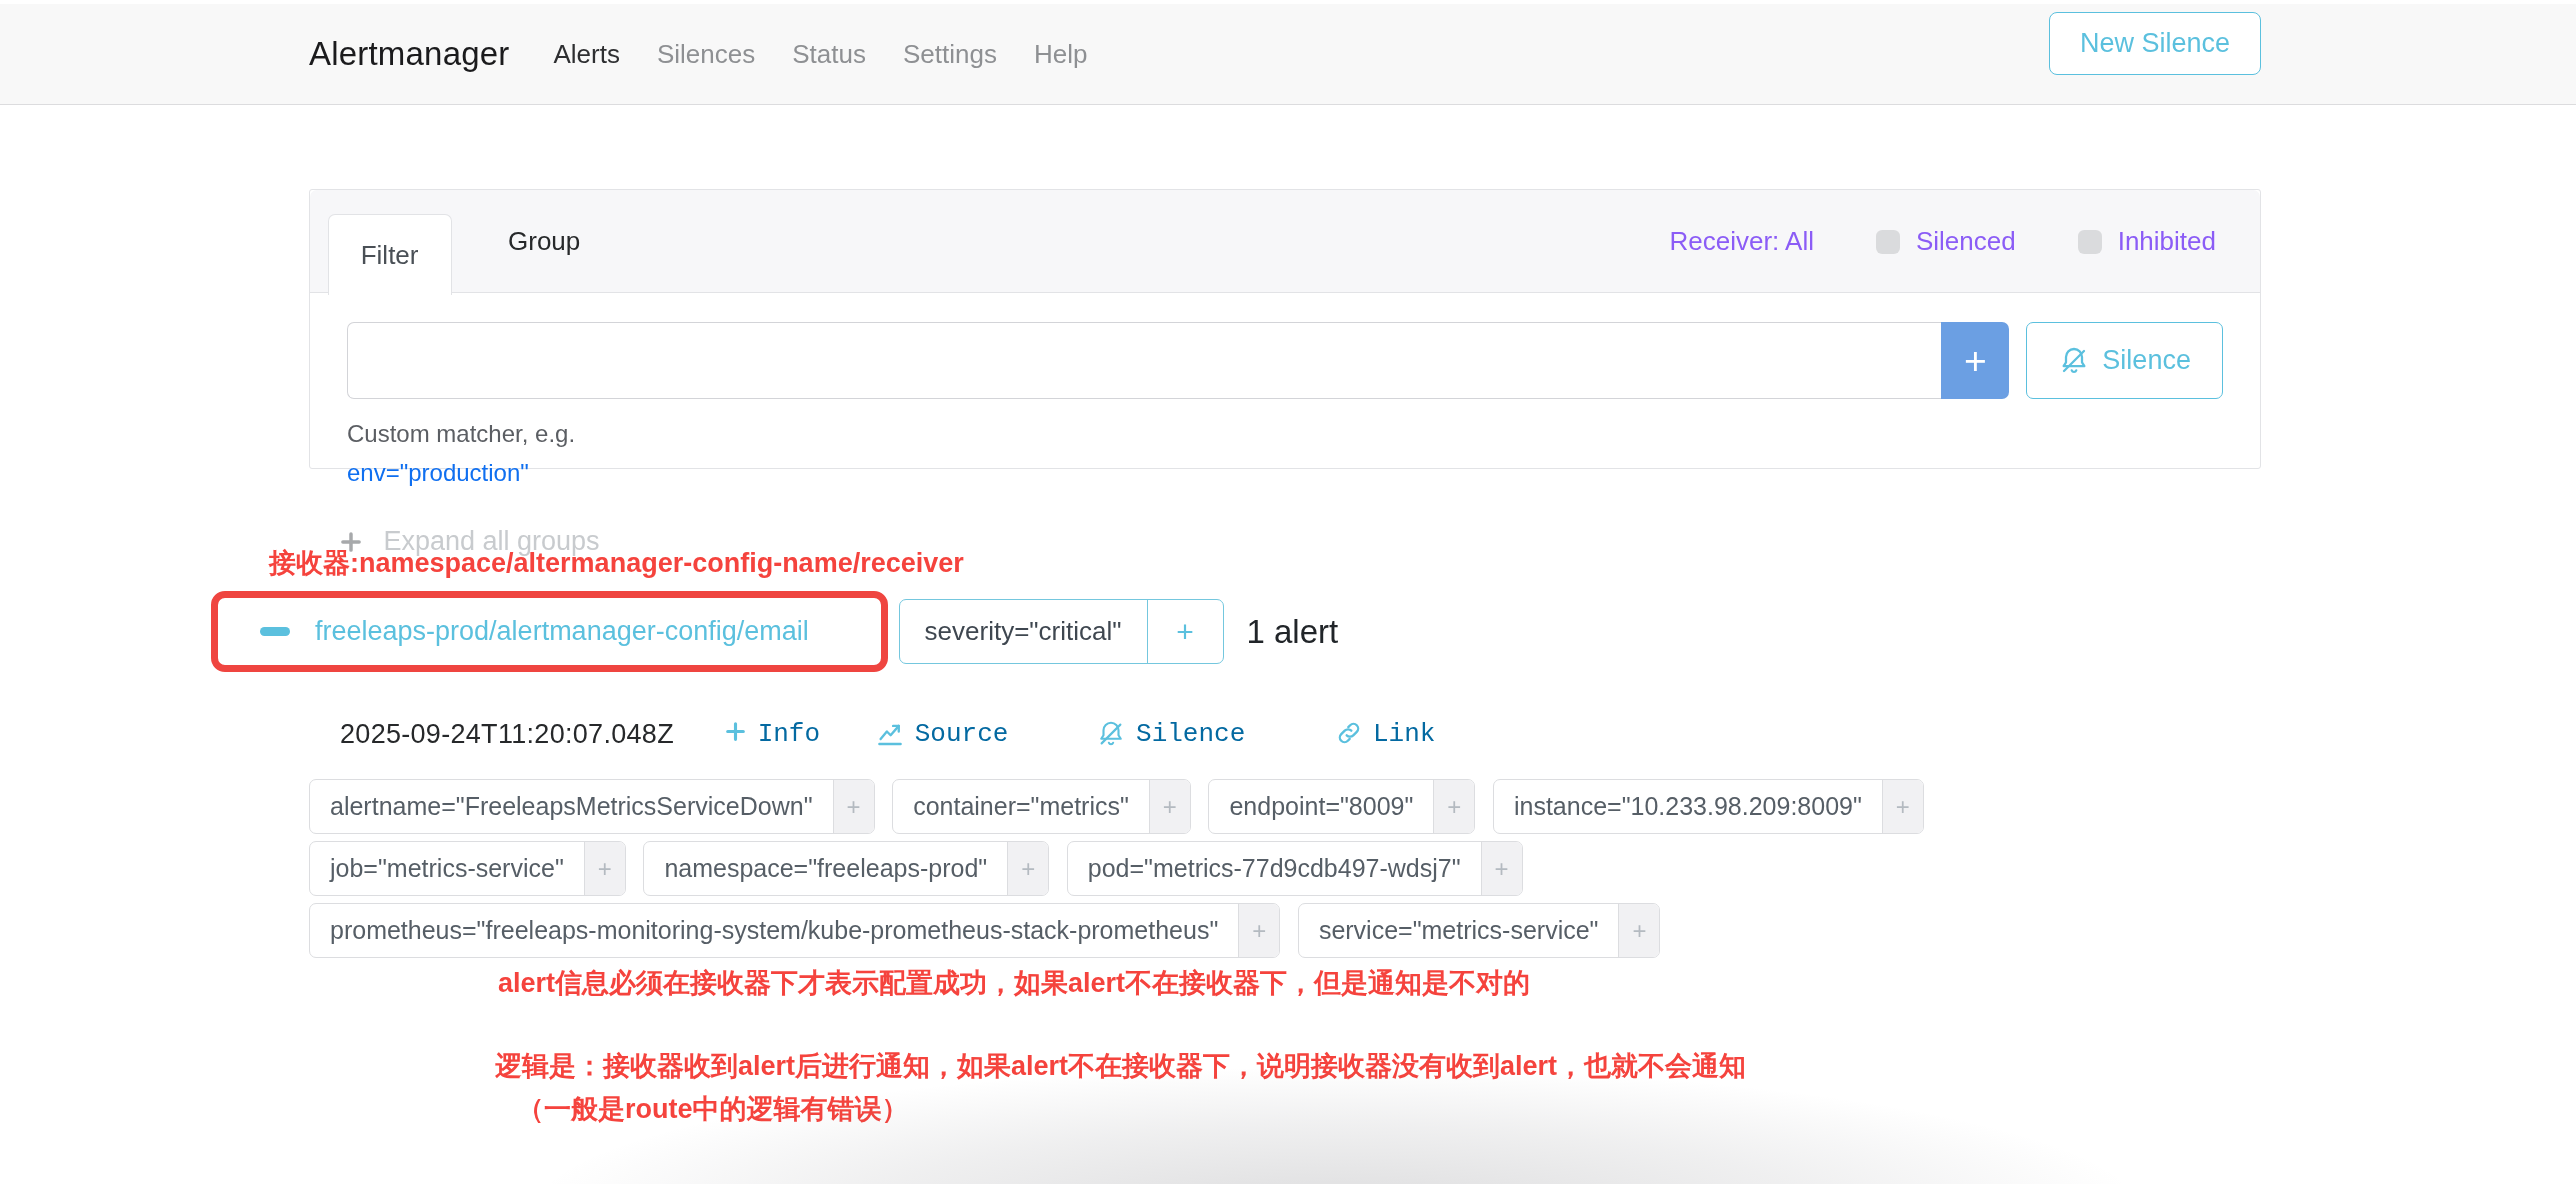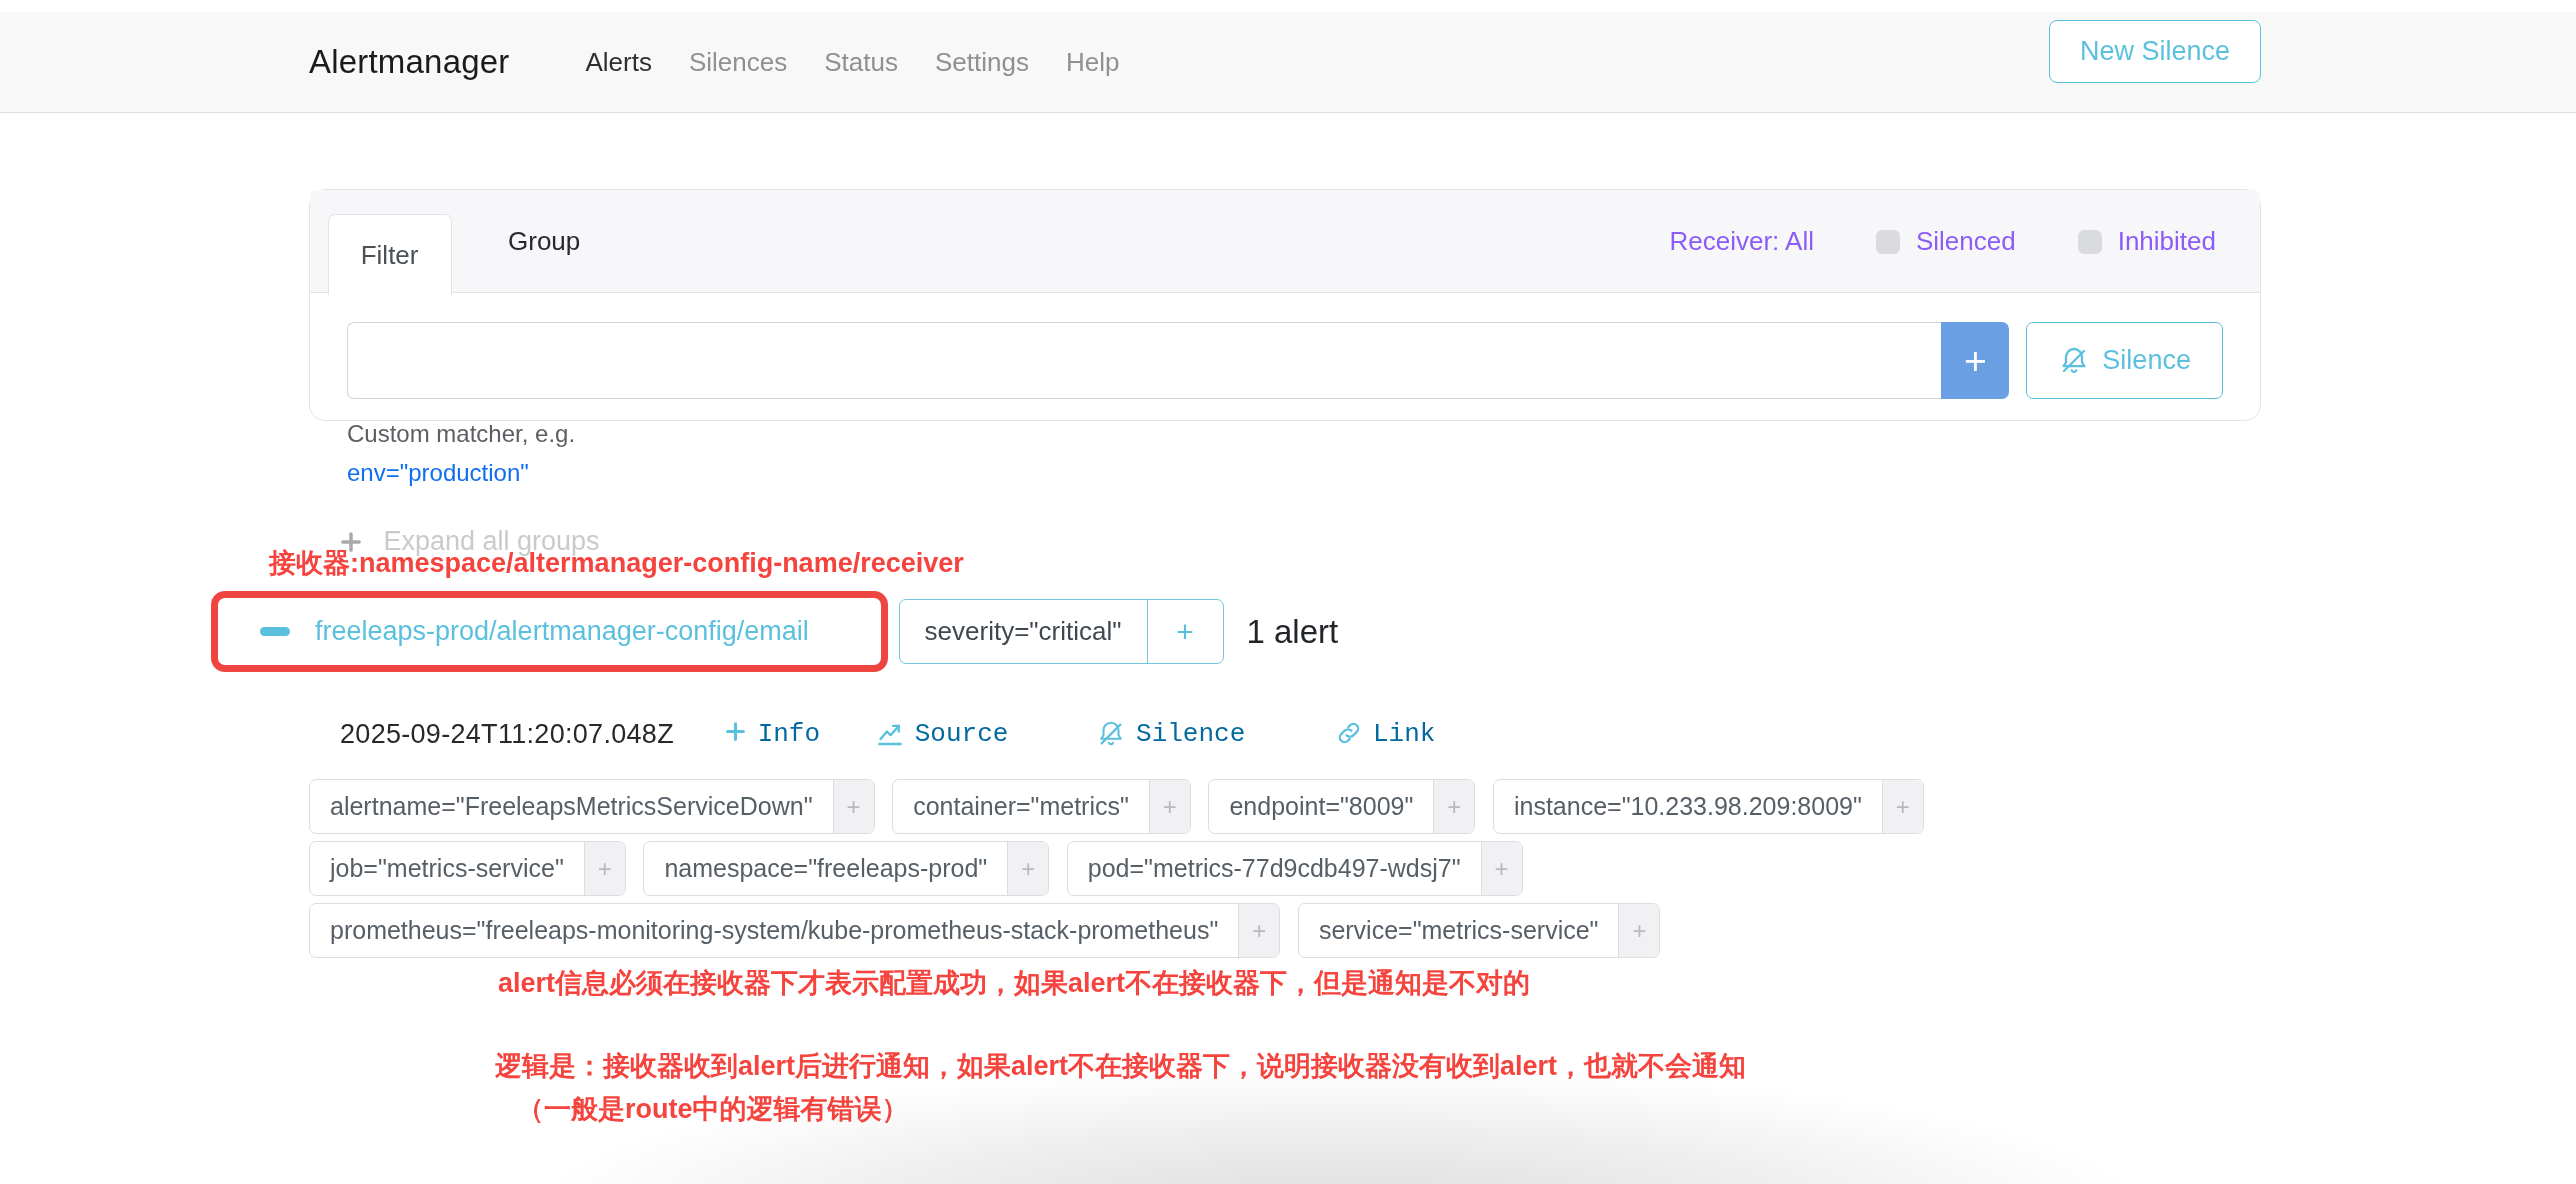--- a/index.html
+++ b/index.html
@@ -4,38 +4,38 @@
 <style>
   * { margin:0; padding:0; box-sizing:border-box; }
   html,body { background:#fff; }
   .page {
     position:relative; width:2576px; height:1184px; overflow:hidden;
     background:#fff; font-family:"Liberation Sans","DejaVu Sans",sans-serif;
     color:#212529;
   }
   
   .navbar {
-    position:absolute; left:0; top:12px; width:2576px; height:101px;
+    position:absolute; left:0; top:4px; width:2576px; height:101px;
     background:#f8f8f8; border-bottom:1.8px solid #dcdcde;
-    display:flex; align-items:center; padding:0 39px 0 309px;gap:32px;
+    display:flex; align-items:center; padding:0 39px 0 309px;
   }
   .brand { font-size:33px; font-weight:500; color:#1b1b1d; letter-spacing:0.2px; }
   .nav-links { display:flex; align-items:center; gap:37px; margin-left:44px; }
   .nav-link { font-size:26px; color:#8e9093; cursor:pointer; }
   .nav-link.active { color:#2e2f31; }
   .btn-new-silence {
     position:absolute; right:315px; top:8px; height:63px; padding:0 30px;
     background:#fff; border:1.8px solid #5bc0de; border-radius:8px;
     color:#5bc0de; font-size:27px; display:flex; align-items:center; cursor:pointer;
     font-family:inherit;
   }
   
   .panel {
-    position:absolute; left:309px; top:189px; width:1952px; height:232px;
-    border:1.8px solid #e2e3e6; border-radius:16px; background:#fff;
+    position:absolute; left:309px; top:189px; width:1952px; height:280px;
+    border:1.8px solid #e2e3e6; border-radius:3px; background:#fff;
   }
   .panel-header {
     position:relative; height:103px; background:#f7f7f9;
     border-bottom:1.8px solid #e2e3e6; border-radius:7px 7px 0 0;
   }
   .tab-filter {
     position:absolute; left:17.6px; top:24px; width:124px; height:81px;
     background:#fff; border:1.8px solid #e2e3e6; border-bottom:none;
     border-radius:7px 7px 0 0; display:flex; align-items:center; justify-content:center;
     font-size:26px; color:#4a5056; cursor:pointer; z-index:2;

